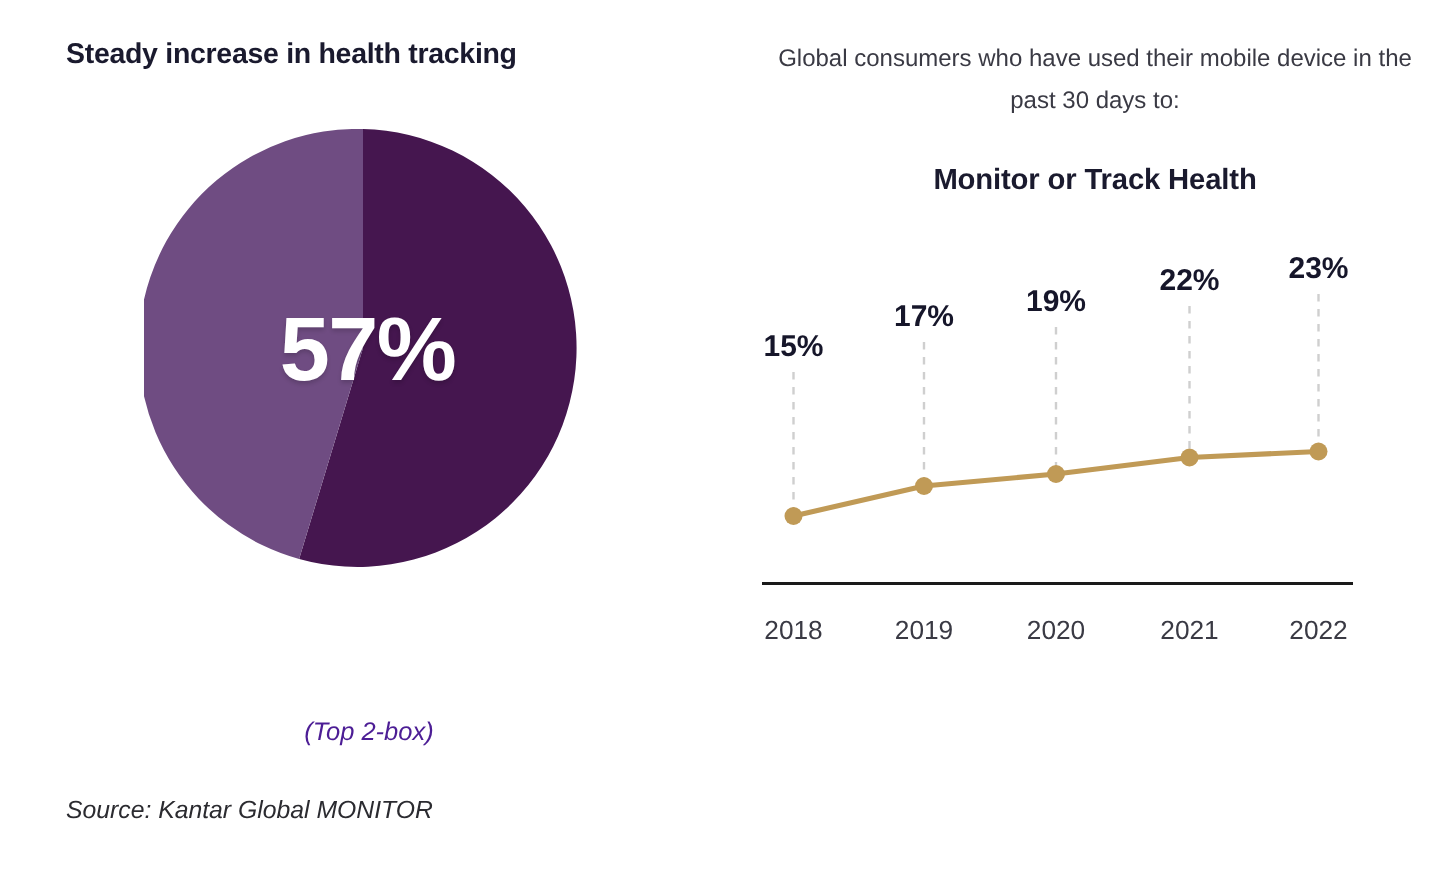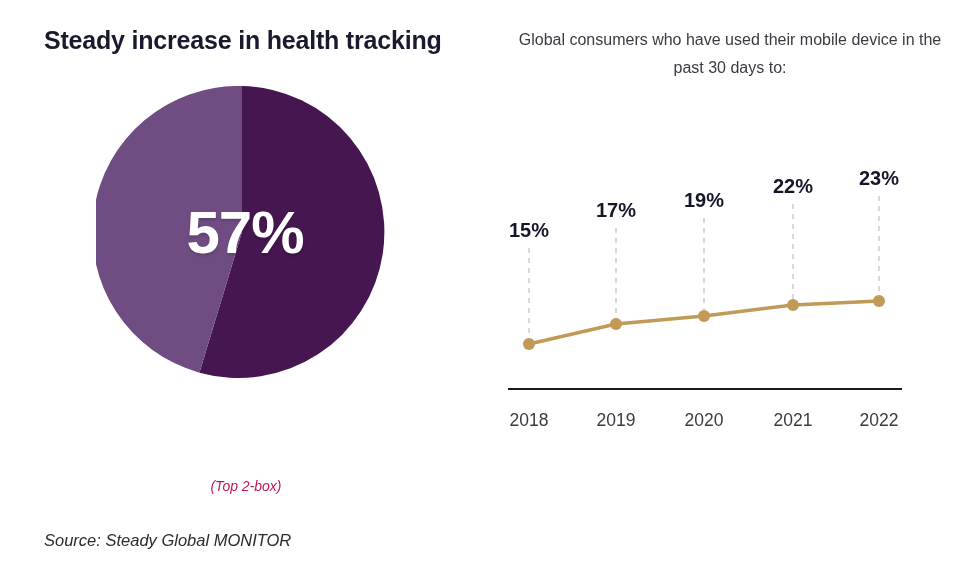--- a/index.html
+++ b/index.html
@@ -20,21 +20,21 @@
   #left-panel {
     position: absolute;
     left: 0; top: 0;
     width: 490px; height: 585px;
   }
 
   #left-title {
     position: absolute;
     left: 44px; top: 26px;
     width: 420px;
-    font-size: 25px;
+    font-size: 19px;
     font-weight: bold;
     letter-spacing: -0.2px;
     color: #1a1a2e;
     white-space: nowrap;
   }
 
   #pie-wrap {
     position: absolute;
     left: 96px; top: 86px;
     width: 292px; height: 292px;
@@ -66,23 +66,23 @@
     font-size: 18.5px;
     line-height: 26px;
     color: #3a3a44;
   }
 
   #left-note {
     position: absolute;
     left: 36px; top: 478px;
     width: 420px;
     text-align: center;
-    font-size: 14px;
+    font-size: 17px;
     font-style: italic;
-    color: #be185d;
+    color: #4c1d95;
   }
 
   #source-line {
     position: absolute;
     left: 44px; top: 531px;
     font-size: 16.5px;
     font-style: italic;
     color: #2b2b30;
   }
 
@@ -149,28 +149,29 @@
       <path d="M 146 146 L 146 0 A 146 146 0 1 1 103.42 286.66 Z" fill="#45164f"></path>
 
       <path d="M 146 146 L 103.42 286.66 A 146 146 0 0 1 146 0 Z" fill="#6f4c82"></path>
     </svg>
     <div id="pie-center-label">57%</div>
   </div>
 
 
   <div id="left-note">(Top 2-box)</div>
 
-  <div id="source-line">Source: Steady Global MONITOR</div>
+  <div id="source-line">Source: Kantar Global MONITOR</div>
 
 </div>
 
 <div id="right-panel">
 
   <div id="right-intro">Global consumers who have used their mobile device in the past 30 days to:</div>
 
+  <div id="chart-title">Monitor or Track Health</div>
 
   <div id="chart-area">
     <svg id="chart-svg" width="476" height="300" viewBox="0 0 476 300" aria-hidden="true">
 
       <g>
         <line x1="39" y1="98" x2="39" y2="192" stroke="#cfcfcf" stroke-width="1.6" stroke-dasharray="5,5"></line>
         <line x1="126" y1="78" x2="126" y2="172" stroke="#cfcfcf" stroke-width="1.6" stroke-dasharray="5,5"></line>
         <line x1="214" y1="68" x2="214" y2="164" stroke="#cfcfcf" stroke-width="1.6" stroke-dasharray="5,5"></line>
         <line x1="303" y1="54" x2="303" y2="153" stroke="#cfcfcf" stroke-width="1.6" stroke-dasharray="5,5"></line>
         <line x1="389" y1="46" x2="389" y2="149" stroke="#cfcfcf" stroke-width="1.6" stroke-dasharray="5,5"></line>

